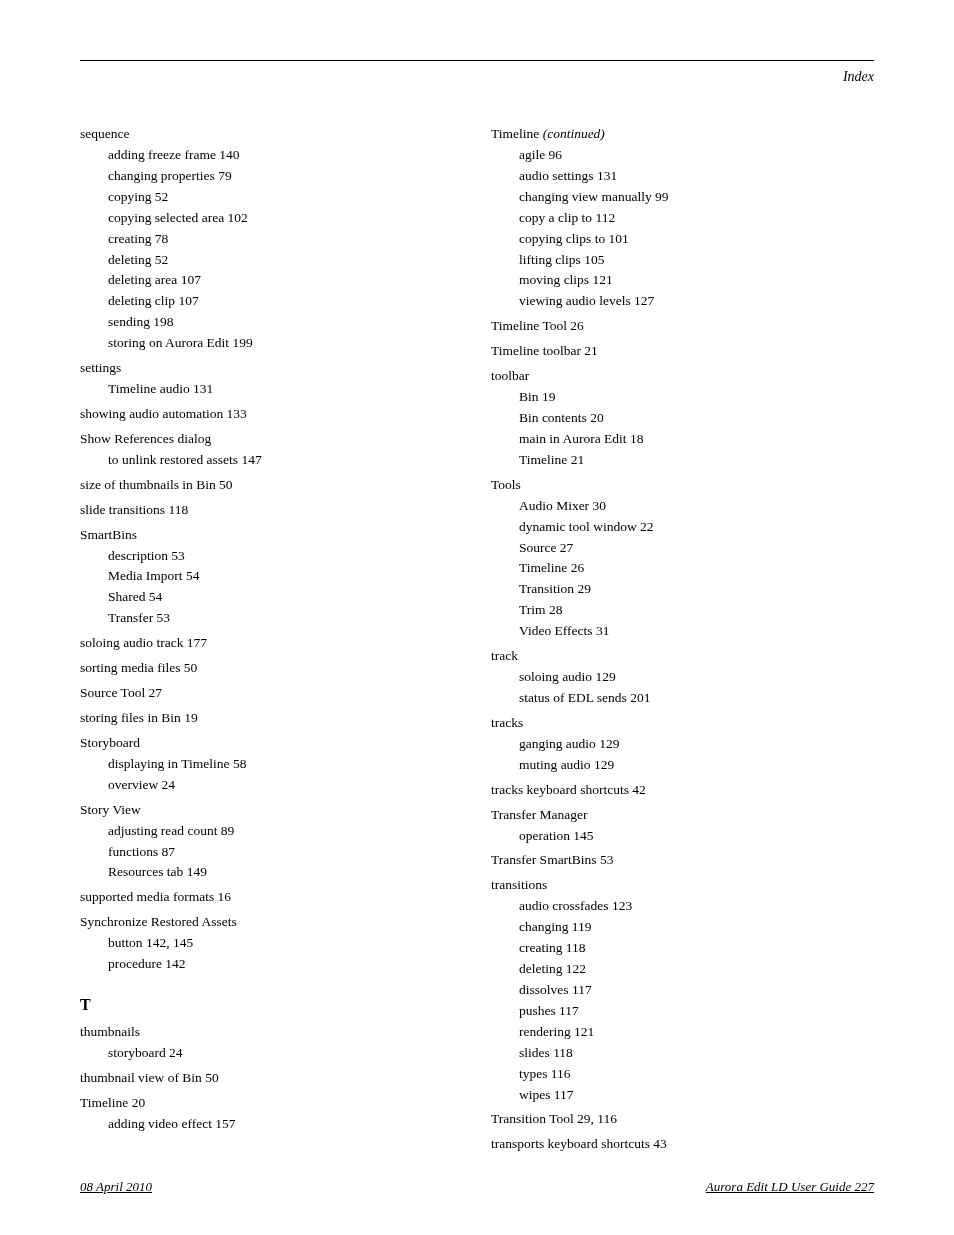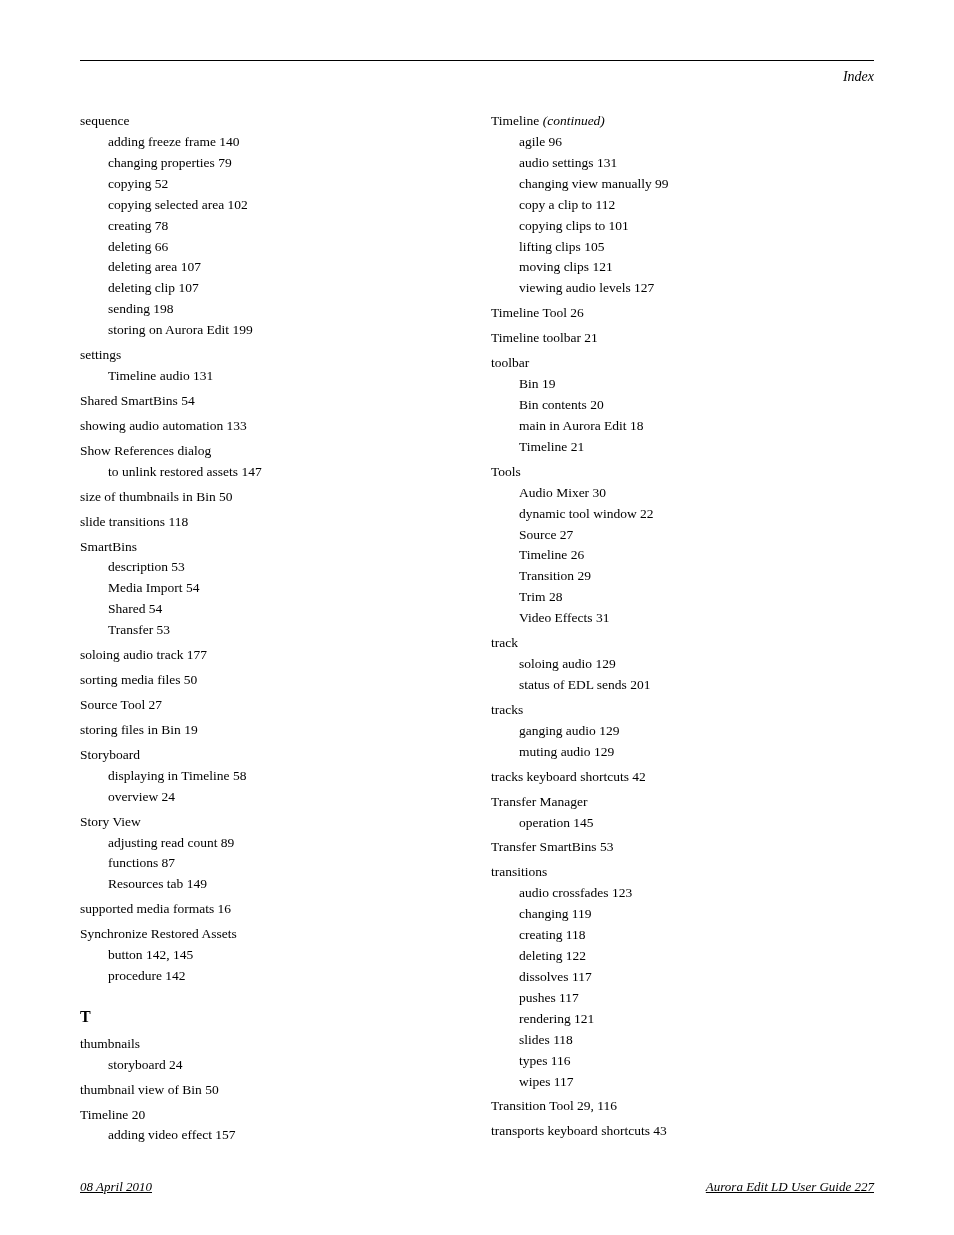--- a/index.html
+++ b/index.html
@@ -20,21 +20,21 @@
     }
     .header-rule {
       border: none;
       border-top: 1px solid #000;
       margin-bottom: 8px;
     }
     .header-right {
       text-align: right;
       font-style: italic;
       font-size: 14px;
-      margin-bottom: 22px;
+      margin-bottom: 35px;
     }
     .columns {
       display: flex;
       gap: 28px;
     }
     .col {
       flex: 1;
       font-size: 13.5px;
       line-height: 1.55;
     }
@@ -74,28 +74,27 @@
   </div>
 
   <div class="columns">
     <div class="col" id="left-col">
         <div class="entry-main">sequence</div>
         <div class="entry-sub">adding freeze frame 140</div>
         <div class="entry-sub">changing properties 79</div>
         <div class="entry-sub">copying 52</div>
         <div class="entry-sub">copying selected area 102</div>
         <div class="entry-sub">creating 78</div>
-        <div class="entry-sub">deleting 66</div>
+        <div class="entry-sub">deleting 52</div>
         <div class="entry-sub">deleting area 107</div>
         <div class="entry-sub">deleting clip 107</div>
         <div class="entry-sub">sending 198</div>
         <div class="entry-sub">storing on Aurora Edit 199</div>
         <div class="entry-main">settings</div>
         <div class="entry-sub">Timeline audio 131</div>
-        <div class="entry-main">Shared SmartBins 54</div>
         <div class="entry-main">showing audio automation 133</div>
         <div class="entry-main">Show References dialog</div>
         <div class="entry-sub">to unlink restored assets 147</div>
         <div class="entry-main">size of thumbnails in Bin 50</div>
         <div class="entry-main">slide transitions 118</div>
         <div class="entry-main">SmartBins</div>
         <div class="entry-sub">description 53</div>
         <div class="entry-sub">Media Import 54</div>
         <div class="entry-sub">Shared 54</div>
         <div class="entry-sub">Transfer 53</div>

